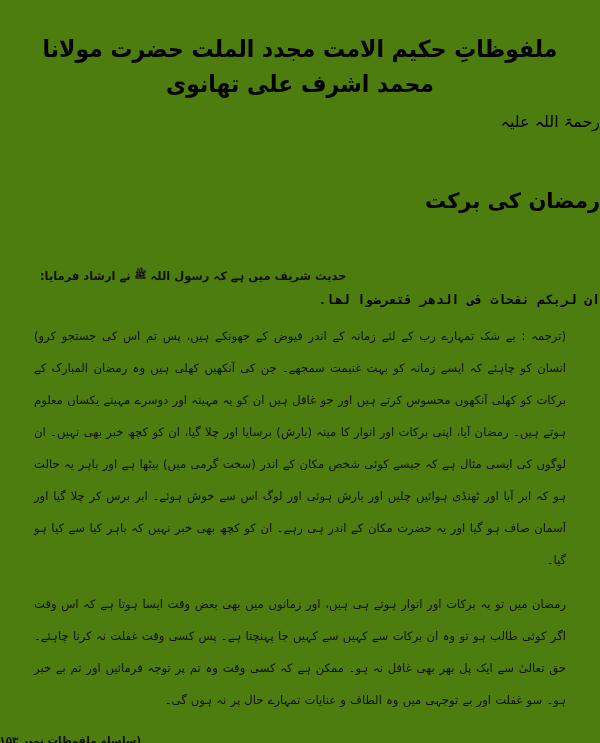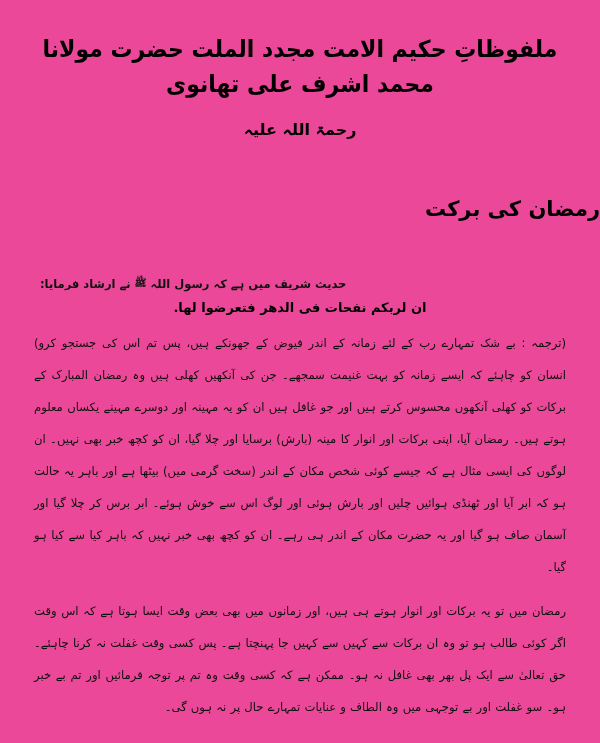--- a/index.html
+++ b/index.html
@@ -14,46 +14,46 @@
     position: relative;
     overflow: hidden;
     font-family: "DejaVu Sans", "Liberation Sans", sans-serif;
     color: #0b0b0b;
   }
 
   .page {
     position: absolute;
     inset: 0;
     padding: 0;
-    background: #ec4899;
+    background: #4d7c0f;
   }
 
   
   .masthead {
     padding-top: 34px;
   }
   .book-title {
     direction: rtl;
     text-align: center;
     font-family: "DejaVu Sans", "Liberation Sans", sans-serif;
     font-size: 22px;
     font-weight: 700;
     line-height: 1.5;
     letter-spacing: 0px;
     color: #000;
     padding: 0 22px;
     transform: scaleY(1.06);
   }
   .author-dua {
     direction: rtl;
-    text-align: center;
+    text-align: right;
     font-size: 16px;
-    font-weight: 700;
+    font-weight: 400;
     color: #000;
-    margin-top: 20px;
+    margin-top: 12px;
   }
 
   
   .chapter-heading {
     direction: rtl;
     text-align: right;
     font-size: 21px;
     font-weight: 700;
     color: #000;
     margin-top: 58px;
@@ -70,26 +70,27 @@
     padding-left: 40px;
     padding-right: 17px;
   }
   .hadith-intro .sall {
     font-size: 10px;
     vertical-align: 2px;
   }
 
   .hadith-arabic {
     direction: rtl;
-    text-align: center;
+    text-align: right;
     font-size: 13px;
     font-weight: 700;
     color: #000;
     margin-top: 9px;
     letter-spacing: 0.3px;
+    font-family: Liberation Mono, monospace;
   }
 
   
   .body-block {
     margin-top: 12px;
     padding: 0 34px 0 34px;
   }
   .para {
     direction: rtl;
     text-align: justify;

